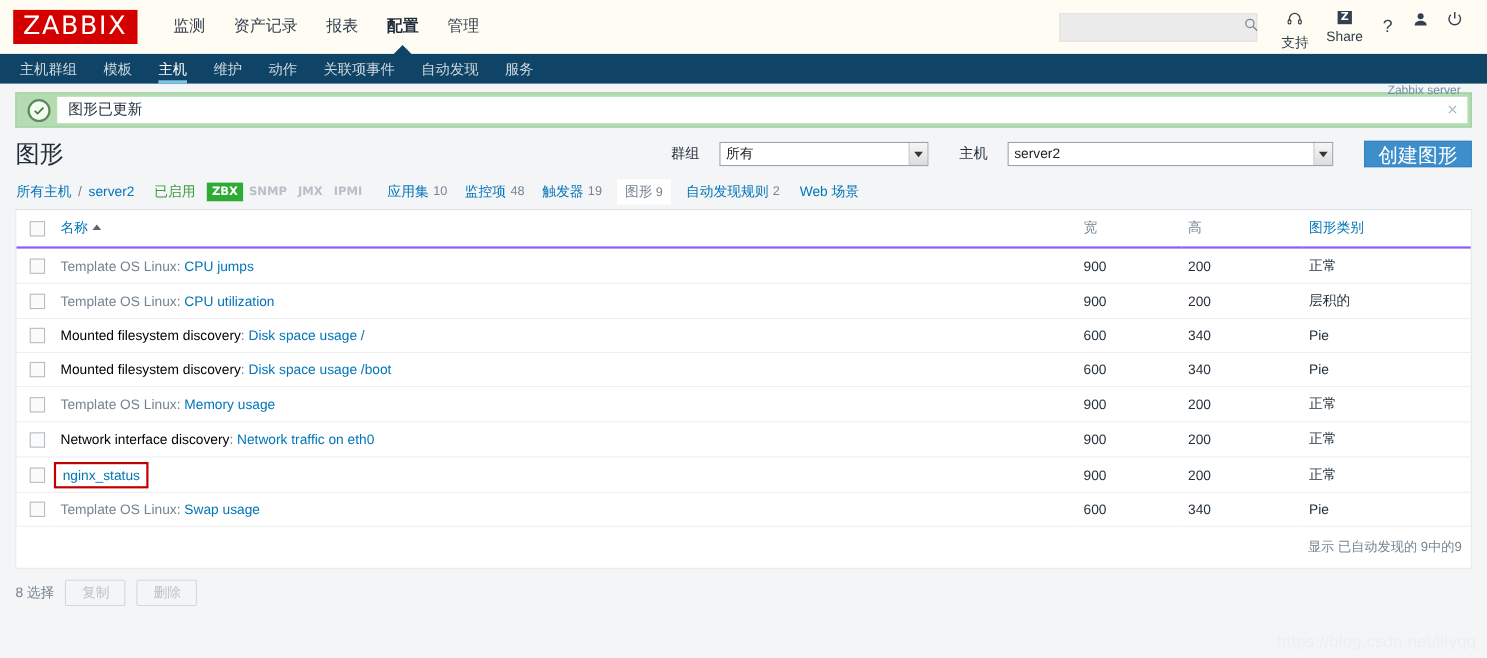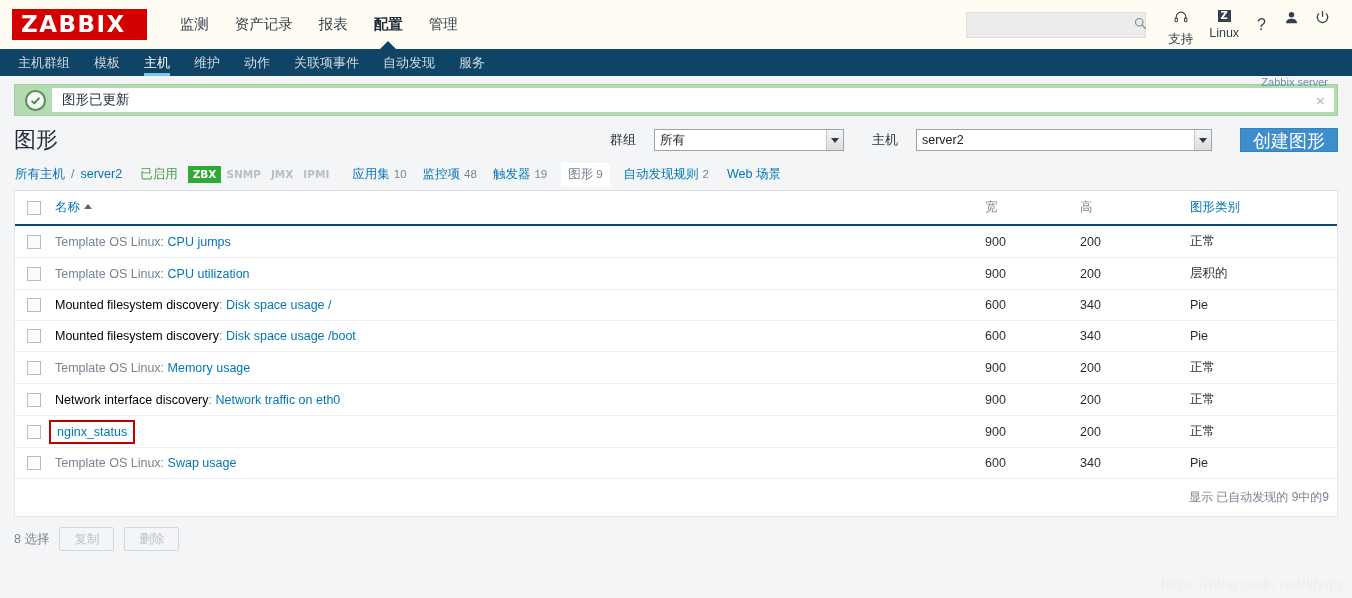--- a/index.html
+++ b/index.html
@@ -21,24 +21,24 @@
     height: 49px;
     background: #fffdf3;
     display: flex;
     align-items: center;
     padding: 0 14px 0 12px;
     position: relative;
   }
   .logo {
     background: #d40000;
     color: #ffffff;
-    font-weight: bold;
+    font-weight: normal;
     font-size: 23px;
     letter-spacing: 1.5px;
-    padding: 2px 21px 3px 9px;
+    padding: 2px 9px 3px 9px;
     line-height: 26px;
     margin-right: 20px;
     font-family: "DejaVu Sans", sans-serif;
   }
   .mainnav { display: flex; align-items: center; height: 49px; justify-content: flex-end; }
   .mainnav-item {
     color: #34404f;
     font-size: 14.5px;
     padding: 0 13px;
     line-height: 49px;
@@ -279,21 +279,21 @@
   table.list {
     width: 100%;
     border-collapse: collapse;
     font-size: 12.5px;
   }
   table.list th {
     text-align: left;
     font-weight: normal;
     color: #768492;
     padding: 8px 6px 8px 6px;
-    border-bottom: 2px solid #0c4a6e;
+    border-bottom: 2px solid #8b5cf6;
     background: #ffffff;
     font-size: 12.5px;
   }
   table.list th.sortable { color: #0275b8; cursor: pointer; }
   table.list td {
     padding: 7px 6px;
     border-bottom: 1px solid #eceef0;
     color: #1f2c39;
     vertical-align: middle;
     height: 31px;
@@ -398,21 +398,21 @@
             <path d="M2.5 10V8a5.5 5.5 0 0 1 11 0v2" fill="none" stroke="#34404f" stroke-width="1.3"></path>
             <rect x="1.2" y="9.2" width="2.8" height="4.2" rx="1.1" fill="none" stroke="#34404f" stroke-width="1.2"></rect>
             <rect x="12" y="9.2" width="2.8" height="4.2" rx="1.1" fill="none" stroke="#34404f" stroke-width="1.2"></rect>
           </svg>
       </span>
       <span>支持</span>
     </div>
 
     <div class="icon-btn">
       <span class="zshare-badge">Z</span>
-      <span>Linux</span>
+      <span>Share</span>
     </div>
 
     <div class="qmark">?</div>
 
     <div class="icon-btn">
       <span>
         <svg width="15" height="15" viewBox="0 0 16 16">
             <circle cx="8" cy="5" r="2.9" fill="#34404f"></circle>
             <path d="M2.2 14c0-3.2 2.6-4.6 5.8-4.6s5.8 1.4 5.8 4.6z" fill="#34404f"></path>
           </svg>

